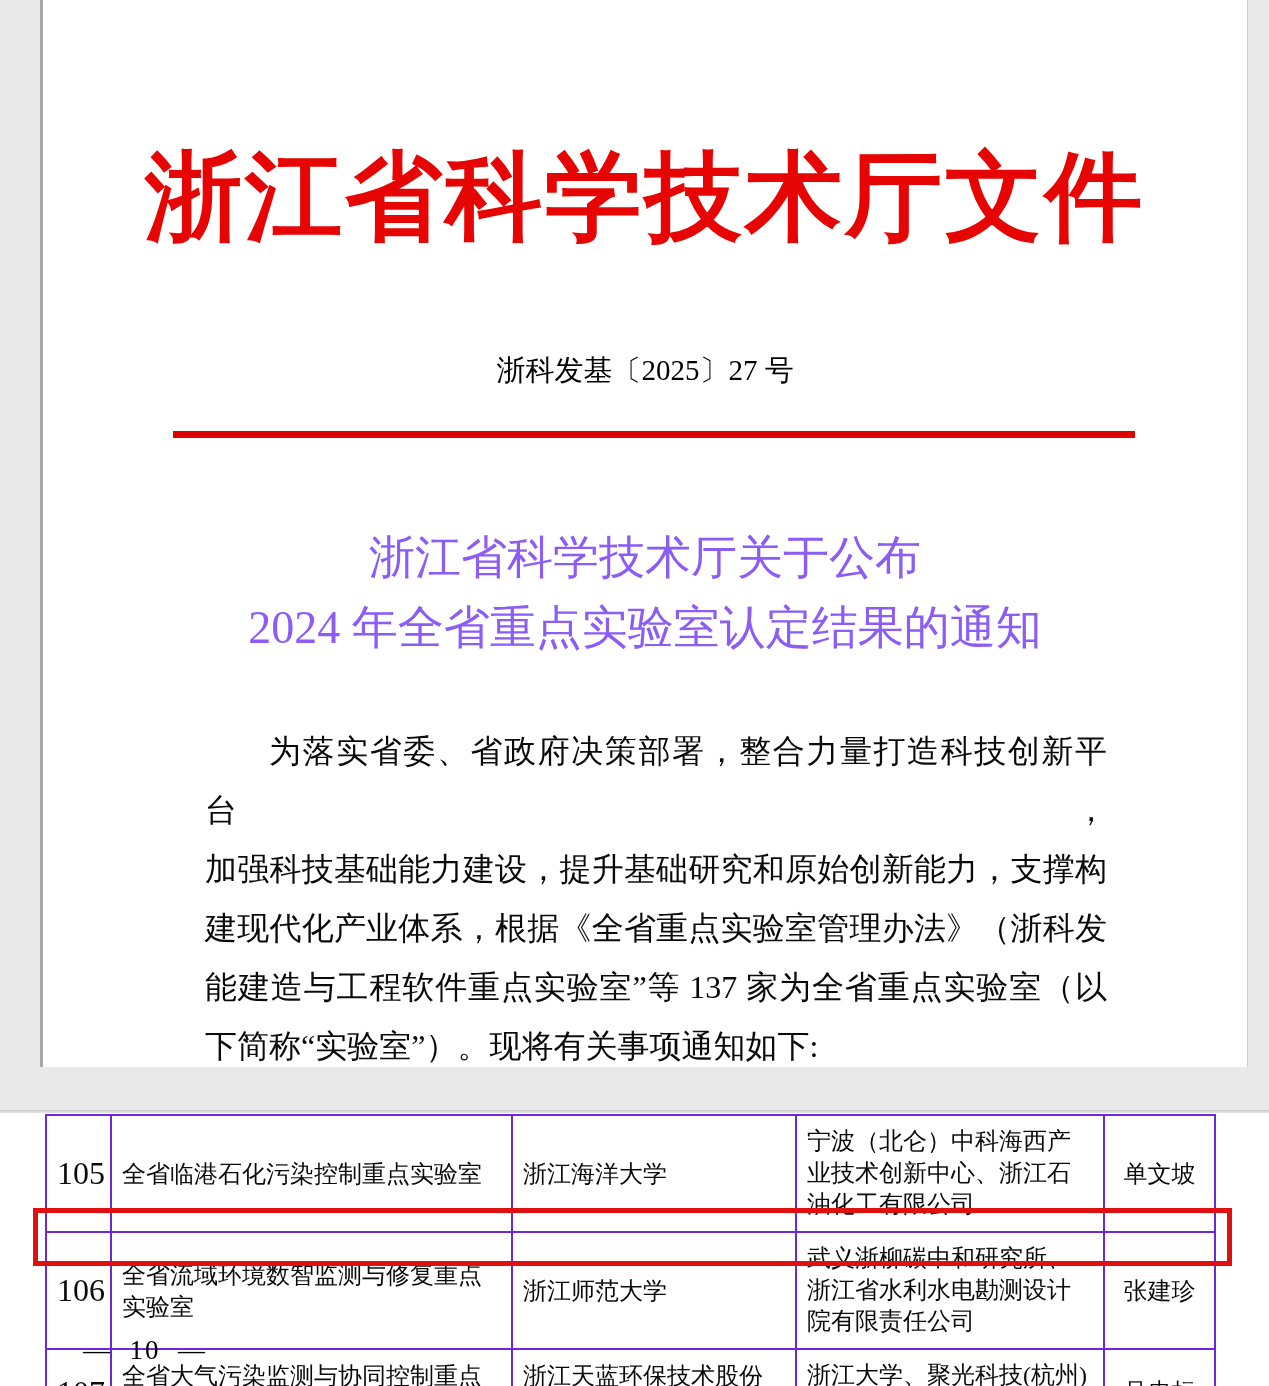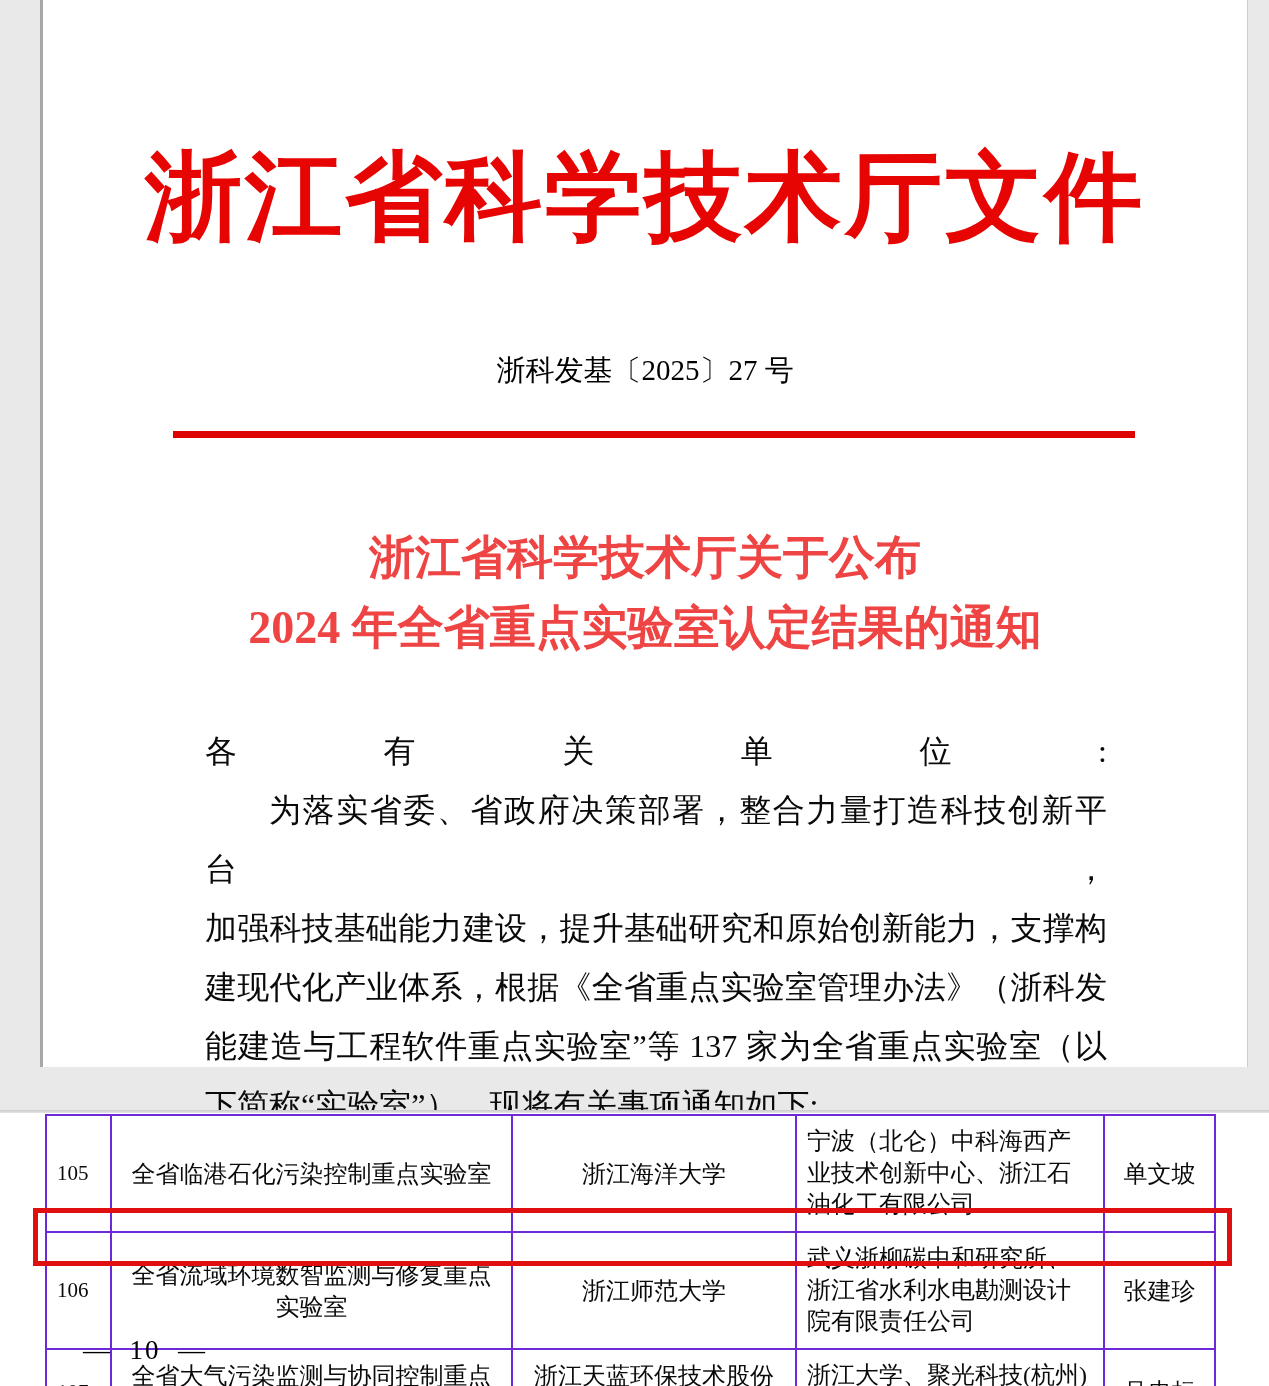--- a/index.html
+++ b/index.html
@@ -18,22 +18,22 @@
     position:absolute;left:0;top:138px;width:100%;text-align:center;
     font-size:97px;line-height:120px;font-weight:bold;letter-spacing:3px;
     color:#e60502;white-space:nowrap;
   }
   .doc-number{
     position:absolute;left:0;top:350px;width:100%;text-align:center;
     font-size:29px;line-height:40px;color:#000;
   }
   .red-rule{position:absolute;left:130px;top:431px;width:962px;height:7px;background:#dd0400;}
   .notice-title{
-    position:absolute;left:0;width:100%;text-align:center;font-weight:bold;
-    font-size:46px;line-height:60px;color:#ef4444;white-space:nowrap;
+    position:absolute;left:0;width:100%;text-align:center;font-weight:normal;
+    font-size:46px;line-height:60px;color:#8b5cf6;white-space:nowrap;
   }
   .notice-title.l1{top:528px;}
   .notice-title.l2{top:598px;}
   .body-block{
     position:absolute;left:162px;top:722px;width:902px;
     font-size:32px;line-height:59px;color:#0a0a0a;
   }
   .body-line{text-align:justify;text-align-last:justify;}
   .body-line.first{text-indent:2em;}
   .body-line.last{text-align-last:left;}
@@ -45,22 +45,22 @@
   .bottom-zone{position:absolute;left:0;top:1113px;width:1269px;height:273px;background:#ffffff;}
   table.lab-table{
     position:absolute;left:45px;top:1px;width:1169px;
     border-collapse:collapse;table-layout:fixed;
     font-size:24px;color:#0a0a0a;
   }
   table.lab-table td{
     border:2px solid #6d28d9;padding:10px 10px;vertical-align:middle;
     overflow:hidden;
   }
-  td.c-no{text-align:left;font-size:21px;padding:0;}
-  td.c-lab,td.c-host{text-align:center;}
+  td.c-no{text-align:right;font-size:32px;padding:0;}
+  td.c-lab,td.c-host{text-align:left;}
   td.c-partners{text-align:left;line-height:1.32;padding:3px 8px;}
   td.c-director{text-align:center;padding:0;}
   tr.r105{height:52px;} tr.r106{height:47px;} tr.r107{height:52px;}
   .highlight-box{
     position:absolute;left:33px;top:95px;width:1189px;height:48px;
     border:5px solid #e01010;background:transparent;pointer-events:none;
   }
   .page-number{
     position:absolute;left:83px;top:222px;font-size:27px;color:#000;
     letter-spacing:2px;white-space:pre;
@@ -72,21 +72,20 @@
 <div class="stage">
 
   <div class="top-zone">
     <div class="paper">
       <div class="agency-title">浙江省科学技术厅文件</div>
       <div class="doc-number">浙科发基〔2025〕27 号</div>
       <div class="red-rule"></div>
       <div class="notice-title l1">浙江省科学技术厅关于公布</div>
       <div class="notice-title l2">2024 年全省重点实验室认定结果的通知</div>
       <div class="body-block">
-        <div class="body-line salutation">各有关单位:</div>
         <div class="body-line first">为落实省委、省政府决策部署，整合力量打造科技创新平台，</div>
         <div class="body-line">加强科技基础能力建设，提升基础研究和原始创新能力，支撑构</div>
         <div class="body-line">建现代化产业体系，根据《全省重点实验室管理办法》（浙科发</div>
         <div class="body-line">能建造与工程软件重点实验室”等 137 家为全省重点实验室（以</div>
         <div class="body-line last">下简称“实验室”）。现将有关事项通知如下:</div>
       </div>
     </div>
   </div>
 
   <div class="seam"></div>

